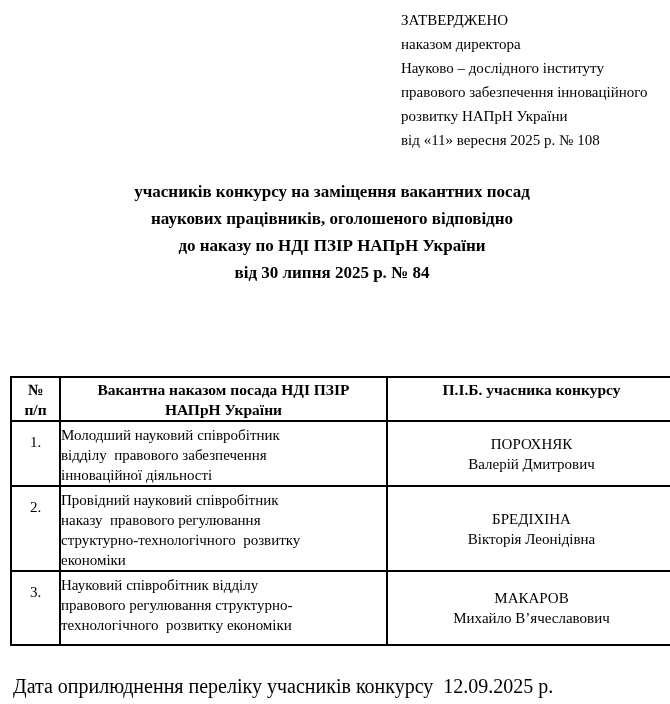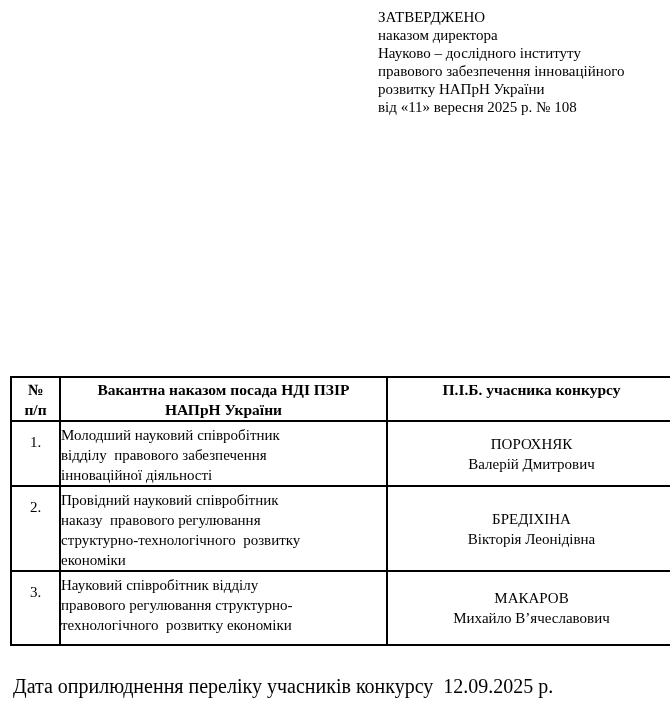--- a/index.html
+++ b/index.html
@@ -10,24 +10,24 @@
     width: 670px;
     height: 704px;
     background: #ffffff;
     color: #000000;
     font-family: "Liberation Serif", serif;
     position: relative;
     overflow: hidden;
   }
   .approval-block {
     position: absolute;
-    left: 378px;
+    left: 401px;
     top: 8px;
     font-size: 15px;
-    line-height: 18px;
+    line-height: 24px;
     white-space: pre-wrap;
   }
   .title-block {
     position: absolute;
     left: 0;
     top: 178px;
     width: 664px;
     text-align: center;
     font-weight: bold;
   }
@@ -98,20 +98,24 @@
 <body>
 
 <div class="approval-block">ЗАТВЕРДЖЕНО
 наказом директора
 Науково – дослідного інституту
 правового забезпечення інноваційного
 розвитку НАПрН України
 від «11» вересня 2025 р. № 108</div>
 
 <div class="title-block">
+  <div class="title-subtitle">учасників конкурсу на заміщення вакантних посад
+наукових працівників, оголошеного відповідно
+до наказу по НДІ ПЗІР НАПрН України
+від 30 липня 2025 р. № 84</div>
 </div>
 
 <table class="doc-table">
   <tbody>
       <tr class="row-header">
     <th class="col-num">№
 п/п</th>
     <th class="col-pos">Вакантна наказом посада НДІ ПЗІР
 НАПрН України</th>
     <th class="col-name">П.І.Б. учасника конкурсу</th>

